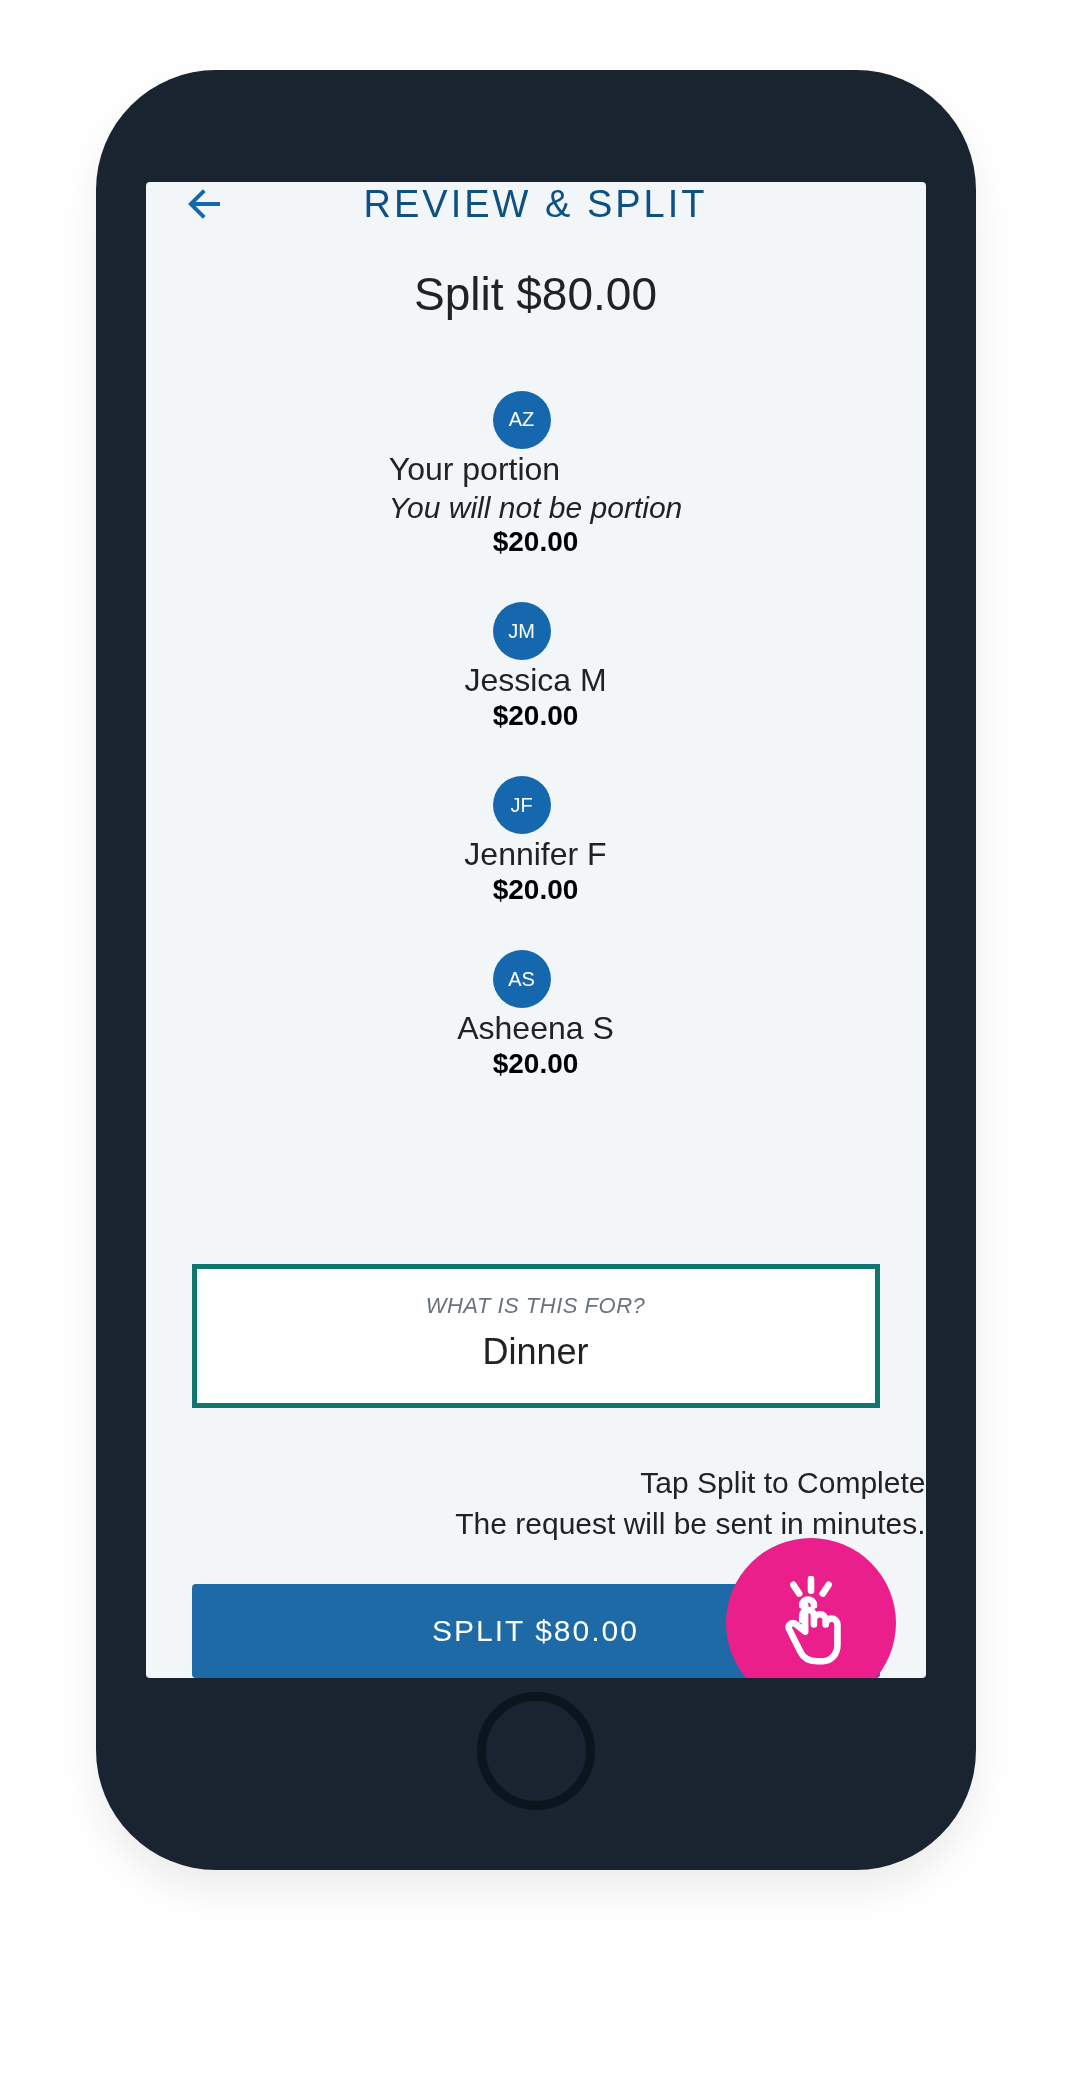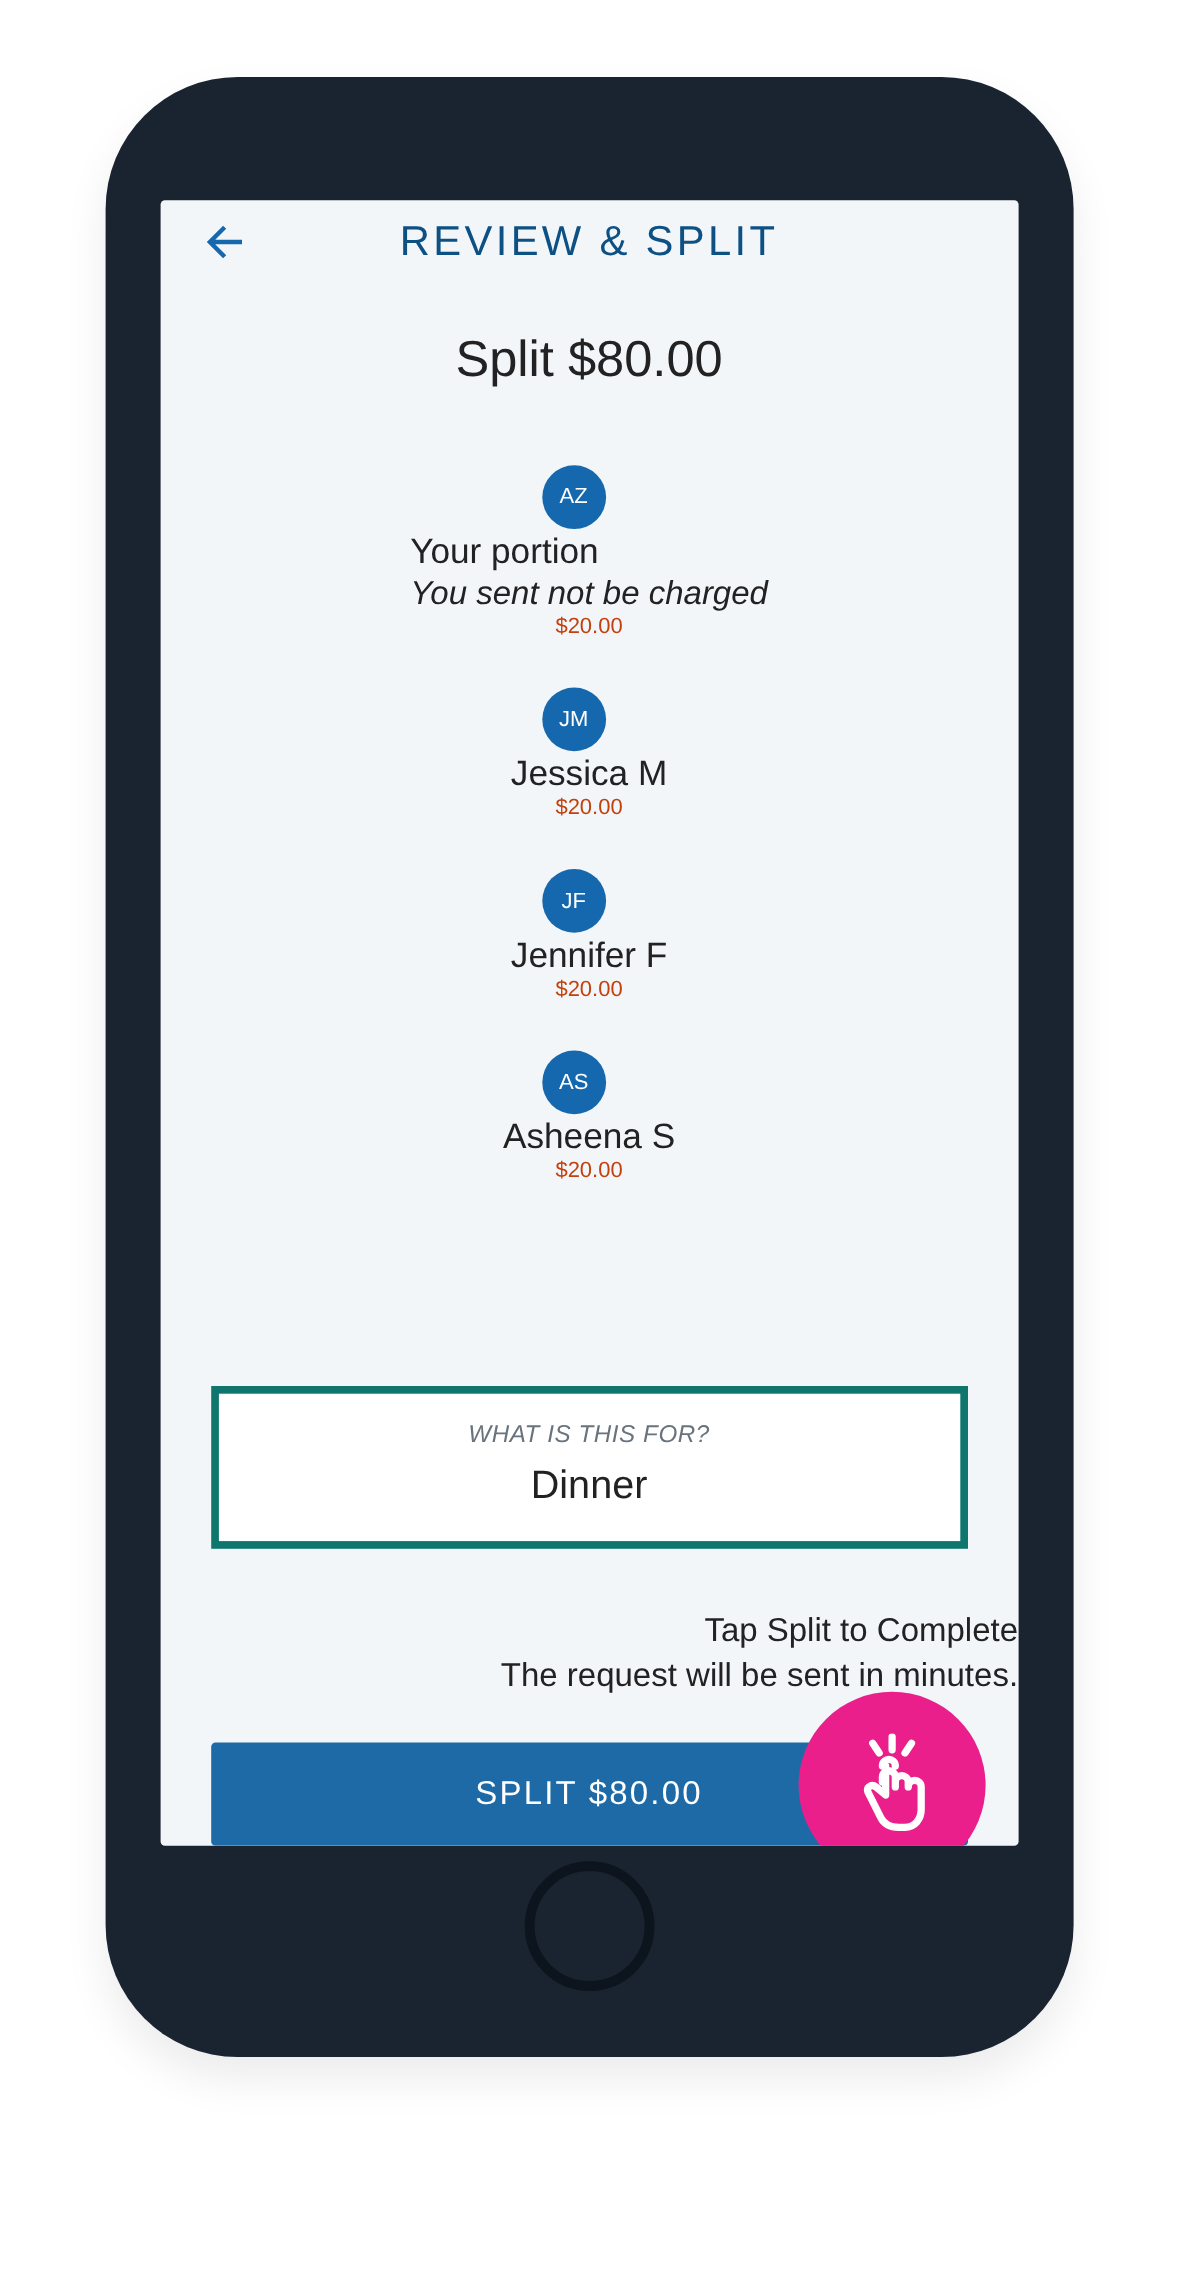--- a/index.html
+++ b/index.html
@@ -119,28 +119,29 @@
       font-size: 32px;
       line-height: 1.25;
     }
     .note {
       font-size: 30px;
       font-style: italic;
       line-height: 1.25;
       color: #222;
     }
     .amount {
-      font-size: 20px;
-      color: #c2410c;
+      font-size: 28px;
+      color: #000000;
+      font-weight: bold;
     }
     
     .memo-card {
       margin: 140px 46px 0 46px;
       background: #ffffff;
-      border: 7px solid #0f766e;
+      border: 5px solid #0f766e;
       padding: 24px 20px 30px 20px;
       text-align: center;
     }
     .memo-label {
       font-size: 22px;
       font-style: italic;
       color: #68737d;
       letter-spacing: 0.5px;
       margin-bottom: 12px;
     }
@@ -200,21 +201,21 @@
       </div>
 
       <div class="split-heading">Split $80.00</div>
 
       <div class="people">
 
         <div class="row">
           <div class="avatar">AZ</div>
           <div class="name-block">
             <div class="name">Your portion</div>
-            <div class="note">You sent not be charged</div>
+            <div class="note">You will not be portion</div>
           </div>
           <div class="amount">$20.00</div>
         </div>
 
         <div class="row">
           <div class="avatar">JM</div>
           <div class="name-block">
             <div class="name">Jessica M</div>
           </div>
           <div class="amount">$20.00</div>

